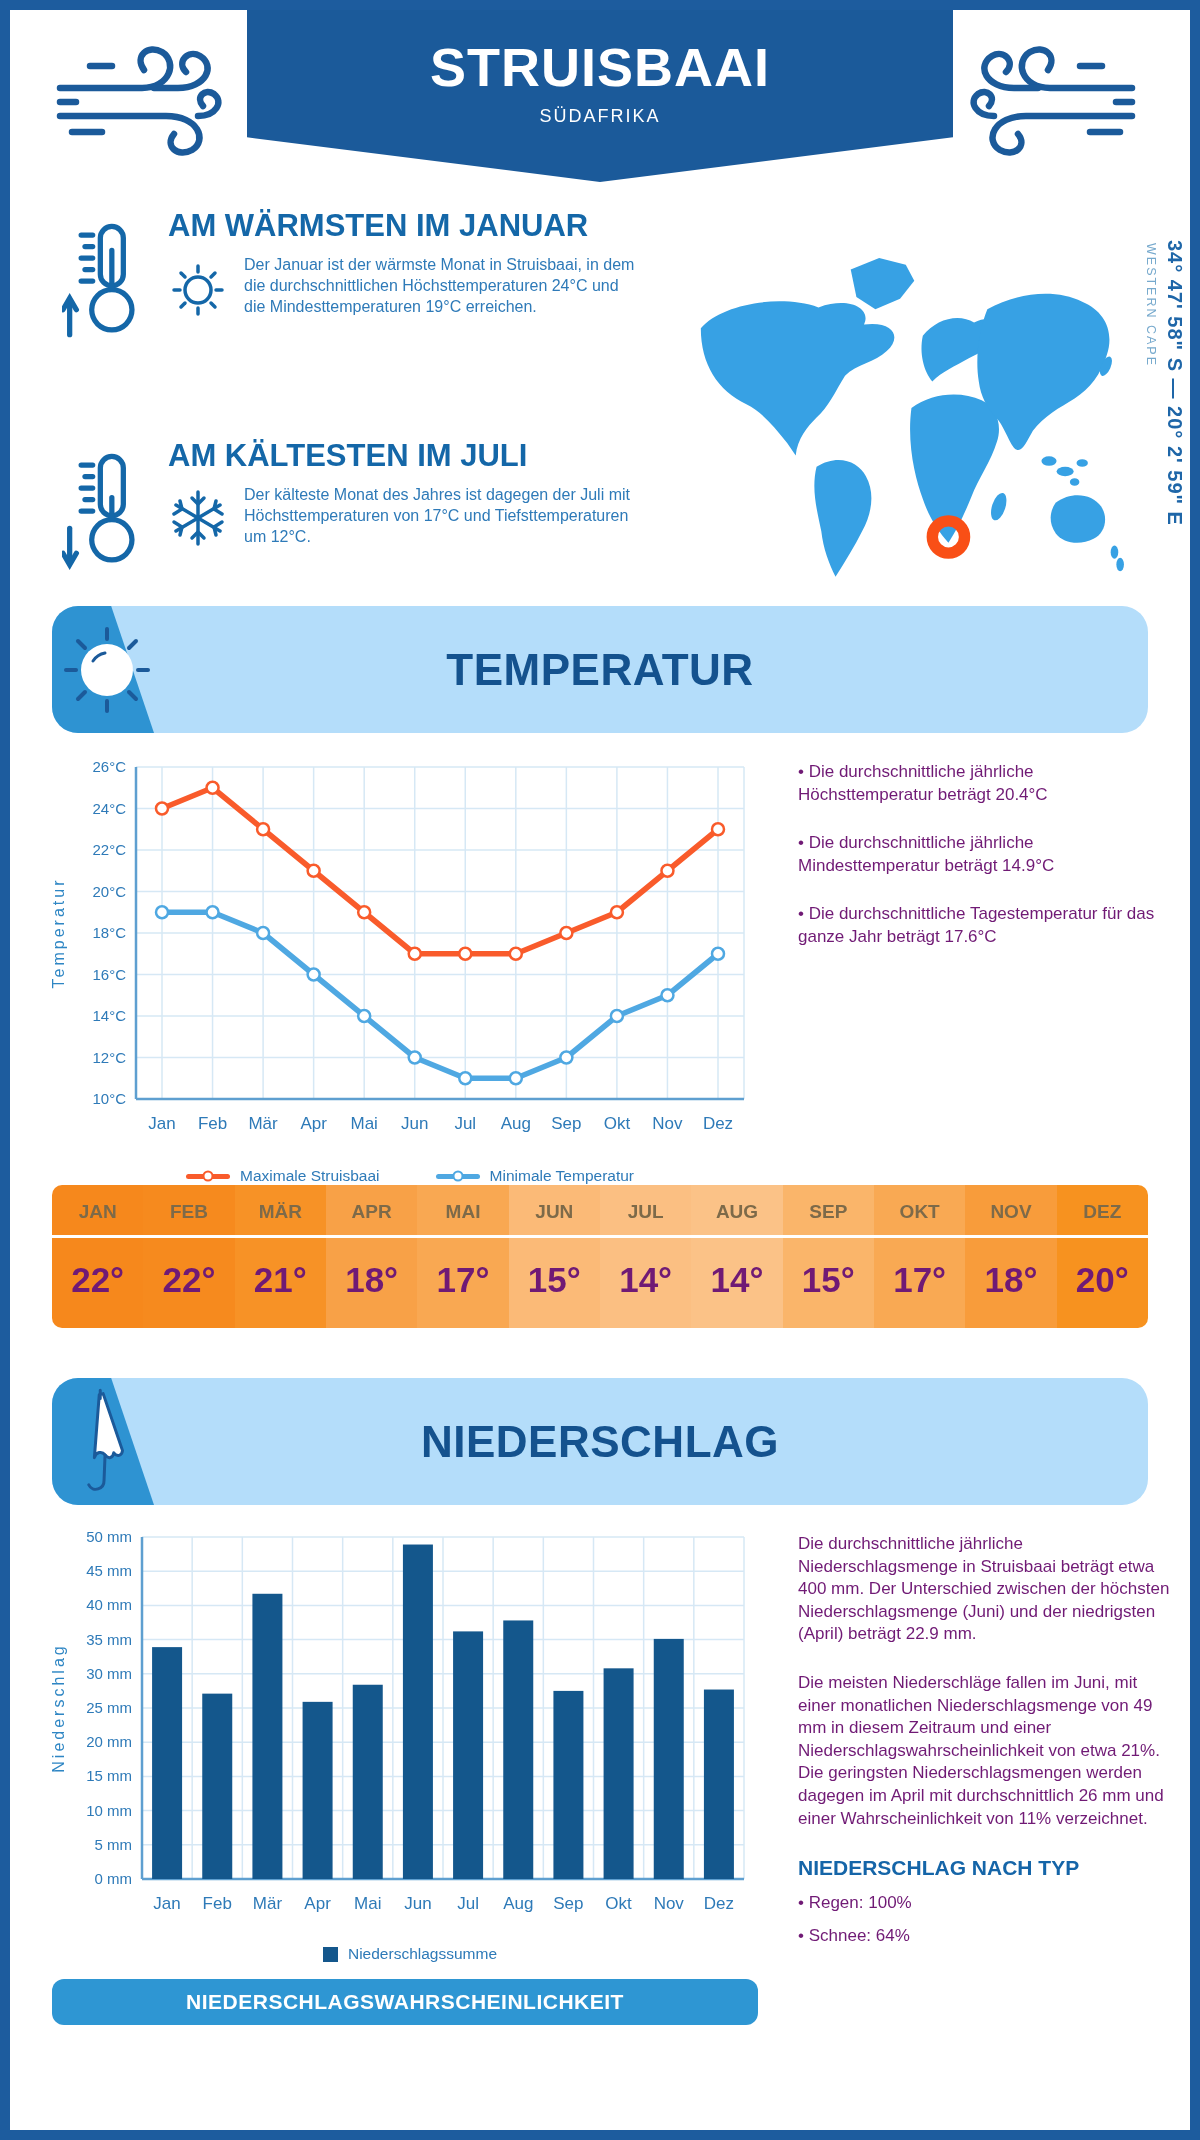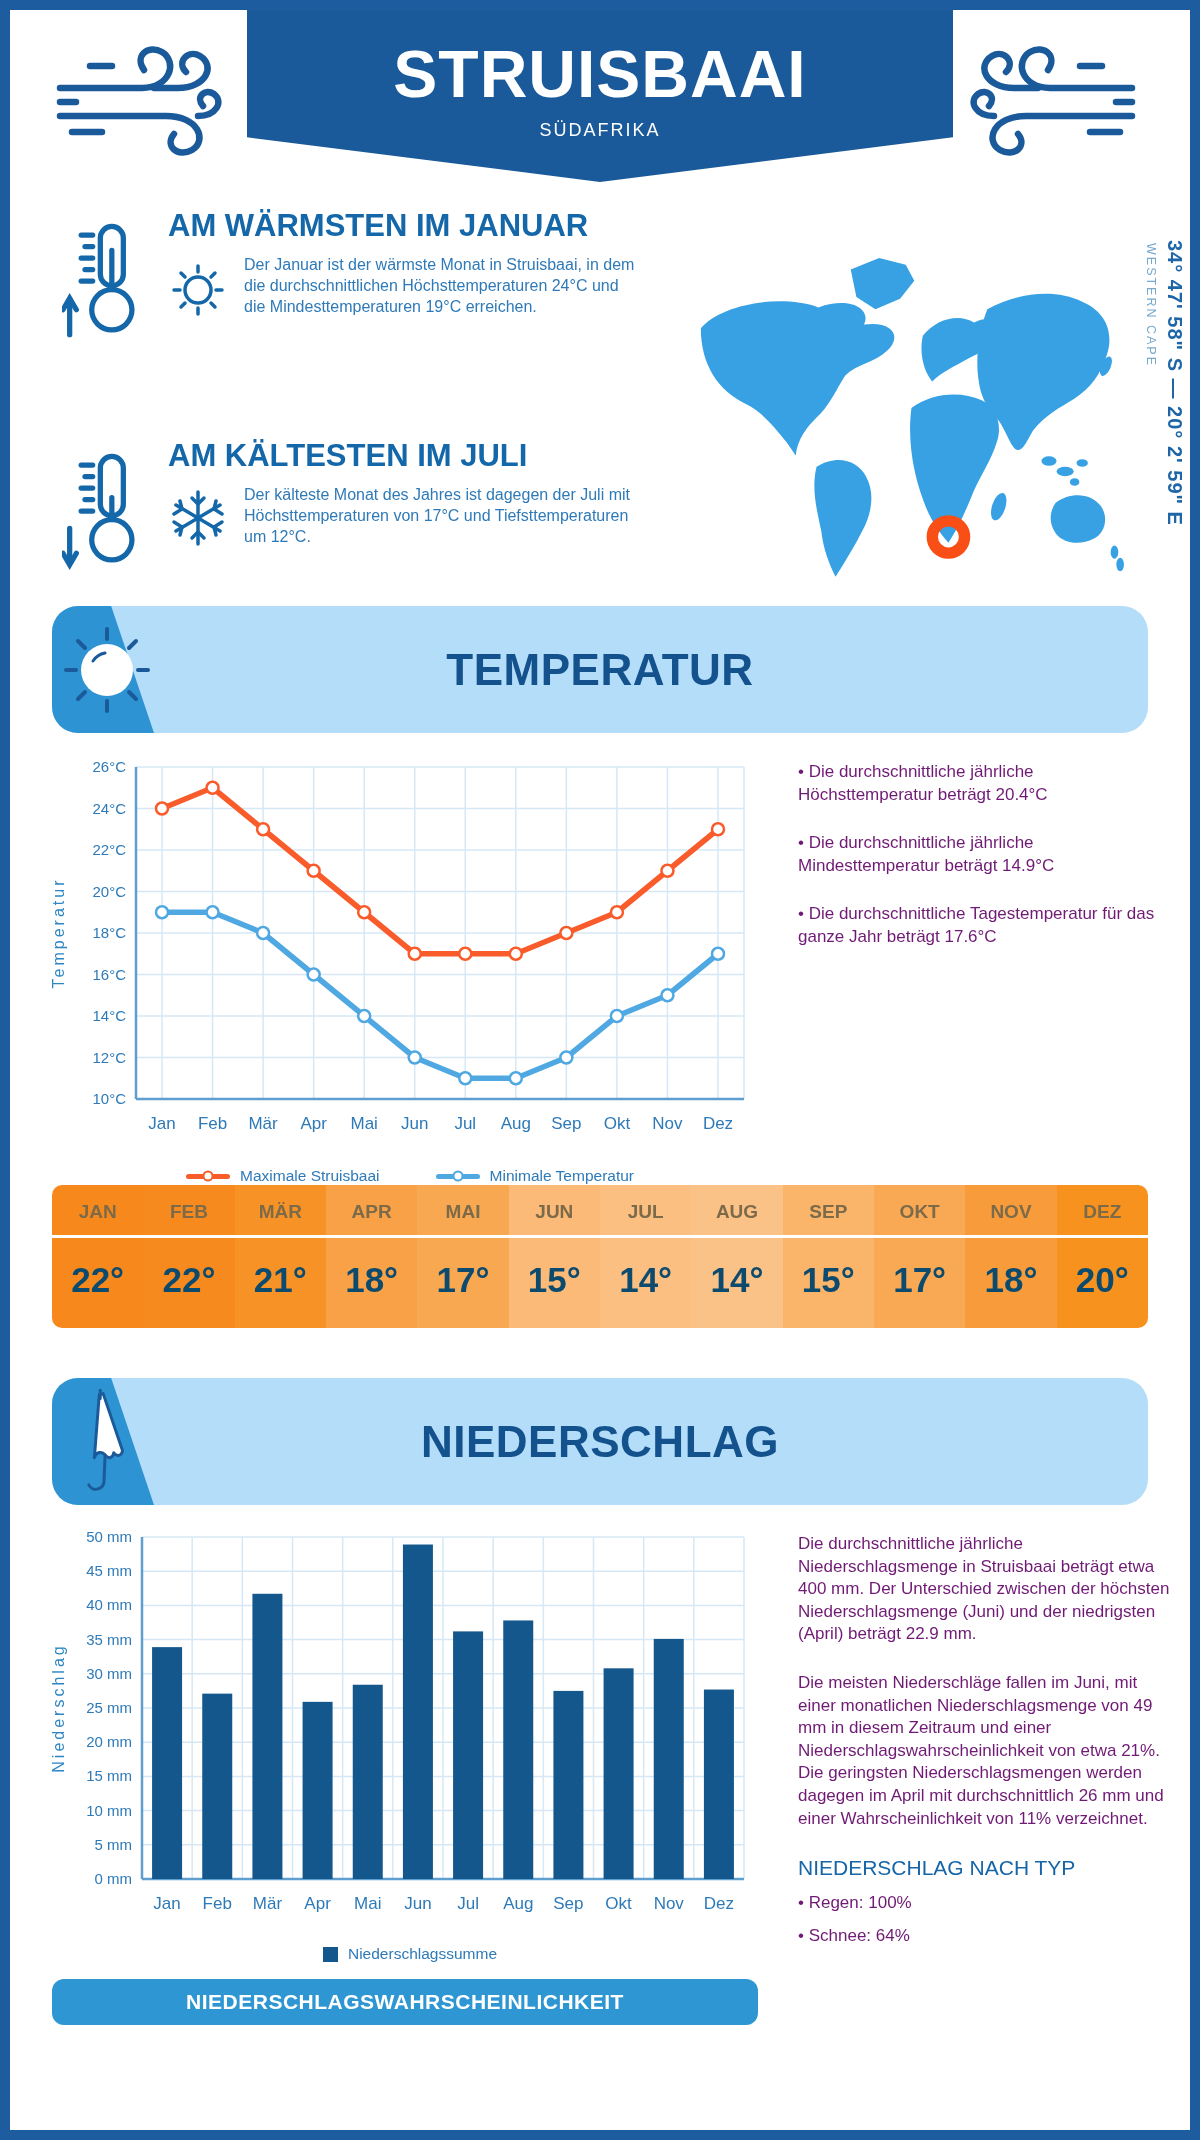--- a/index.html
+++ b/index.html
@@ -7,21 +7,21 @@
         border:10px solid #1D5C9E;box-sizing:border-box;overflow:hidden;
         font-family:"Liberation Sans",sans-serif;display:flex;flex-direction:column;}
   
   .header{position:relative;height:178px;flex-shrink:0;}
   .wind{position:absolute;top:22px;width:190px;height:140px;}
   .wind.left{left:40px;}
   .wind.right{right:48px;transform:scaleX(-1);}
   .title-banner{position:absolute;left:50%;top:0;transform:translateX(-50%);
         width:706px;height:172px;background:#1B5A9A;color:#fff;text-align:center;
         clip-path:polygon(0 0,100% 0,100% 74%,50% 100%,0 74%);}
-  .title-banner h1{margin:26px 0 0;font-size:66px;letter-spacing:1px;font-weight:bold;}
+  .title-banner h1{margin:26px 0 0;font-size:54px;letter-spacing:1px;font-weight:bold;}
   .title-banner .sub{margin-top:8px;font-size:18px;letter-spacing:2px;}
   
   .info{position:relative;height:418px;flex-shrink:0;}
   .hl{position:absolute;display:flex;gap:14px;width:580px;}
   .hl.warm{left:52px;top:18px;}
   .hl.cold{left:52px;top:248px;}
   .thermo{flex-shrink:0;width:92px;height:152px;}
   .hl h2{margin:2px 0 10px;font-size:31px;color:#1467A8;font-weight:bold;}
   .hl .row{display:flex;gap:16px;align-items:flex-start;}
   .hl .mini{flex-shrink:0;width:60px;height:60px;margin-top:4px;}
@@ -47,28 +47,28 @@
   .lg-line.max{background:#F95B2B;}
   .lg-line.min{background:#4FA8E2;}
   .lg-line::after{content:"";position:absolute;left:50%;top:50%;transform:translate(-50%,-50%);
           width:7px;height:7px;border-radius:50%;background:#fff;border:2.5px solid currentColor;}
   .lg-line.max{color:#F95B2B;} .lg-line.min{color:#4FA8E2;}
   .lg-sq{width:15px;height:15px;background:#14578C;}
   .text-col{padding-top:10px;}
   .text-col h3{margin:0 0 26px;font-size:20.5px;font-weight:bold;color:#1565A8;line-height:1.25;}
   .text-col p{margin:0 0 26px;font-size:17px;line-height:1.33;color:#701a75;width:372px;}
   .text-col p.tight{margin:0 0 10px;}
-  .text-col h4{margin:10px 0 12px;font-size:21px;font-weight:normal;color:#1565A8;}
+  .text-col h4{margin:10px 0 12px;font-size:21px;font-weight:bold;color:#1565A8;}
   
   .daily-head{margin:38px 0 18px;text-align:center;font-size:28px;font-weight:bold;color:#14528E;flex-shrink:0;}
   .daily-table{margin:0 42px;display:grid;grid-template-columns:repeat(12,1fr);
           border-radius:10px;overflow:hidden;flex-shrink:0;}
   .dt-cell{text-align:center;}
   .dt-month{padding:16px 0 12px;font-size:19px;font-weight:bold;color:#7D6A49;border-bottom:3px solid #fff;}
-  .dt-val{padding:22px 0 28px;font-size:35px;font-weight:bold;color:#0c4a6e;}
+  .dt-val{padding:22px 0 28px;font-size:35px;font-weight:bold;color:#701a75;}
   
   .prob-panel{margin:16px 0 0 42px;width:706px;border-radius:12px;overflow:hidden;flex-shrink:0;}
   .prob-head{height:46px;background:#2E96D3;color:#fff;display:flex;align-items:center;justify-content:center;
           font-size:21px;font-weight:bold;letter-spacing:.5px;}
   svg text{font-family:"Liberation Sans",sans-serif;}
 </style>
 </head>
 <body>
 
 <div class="page">

